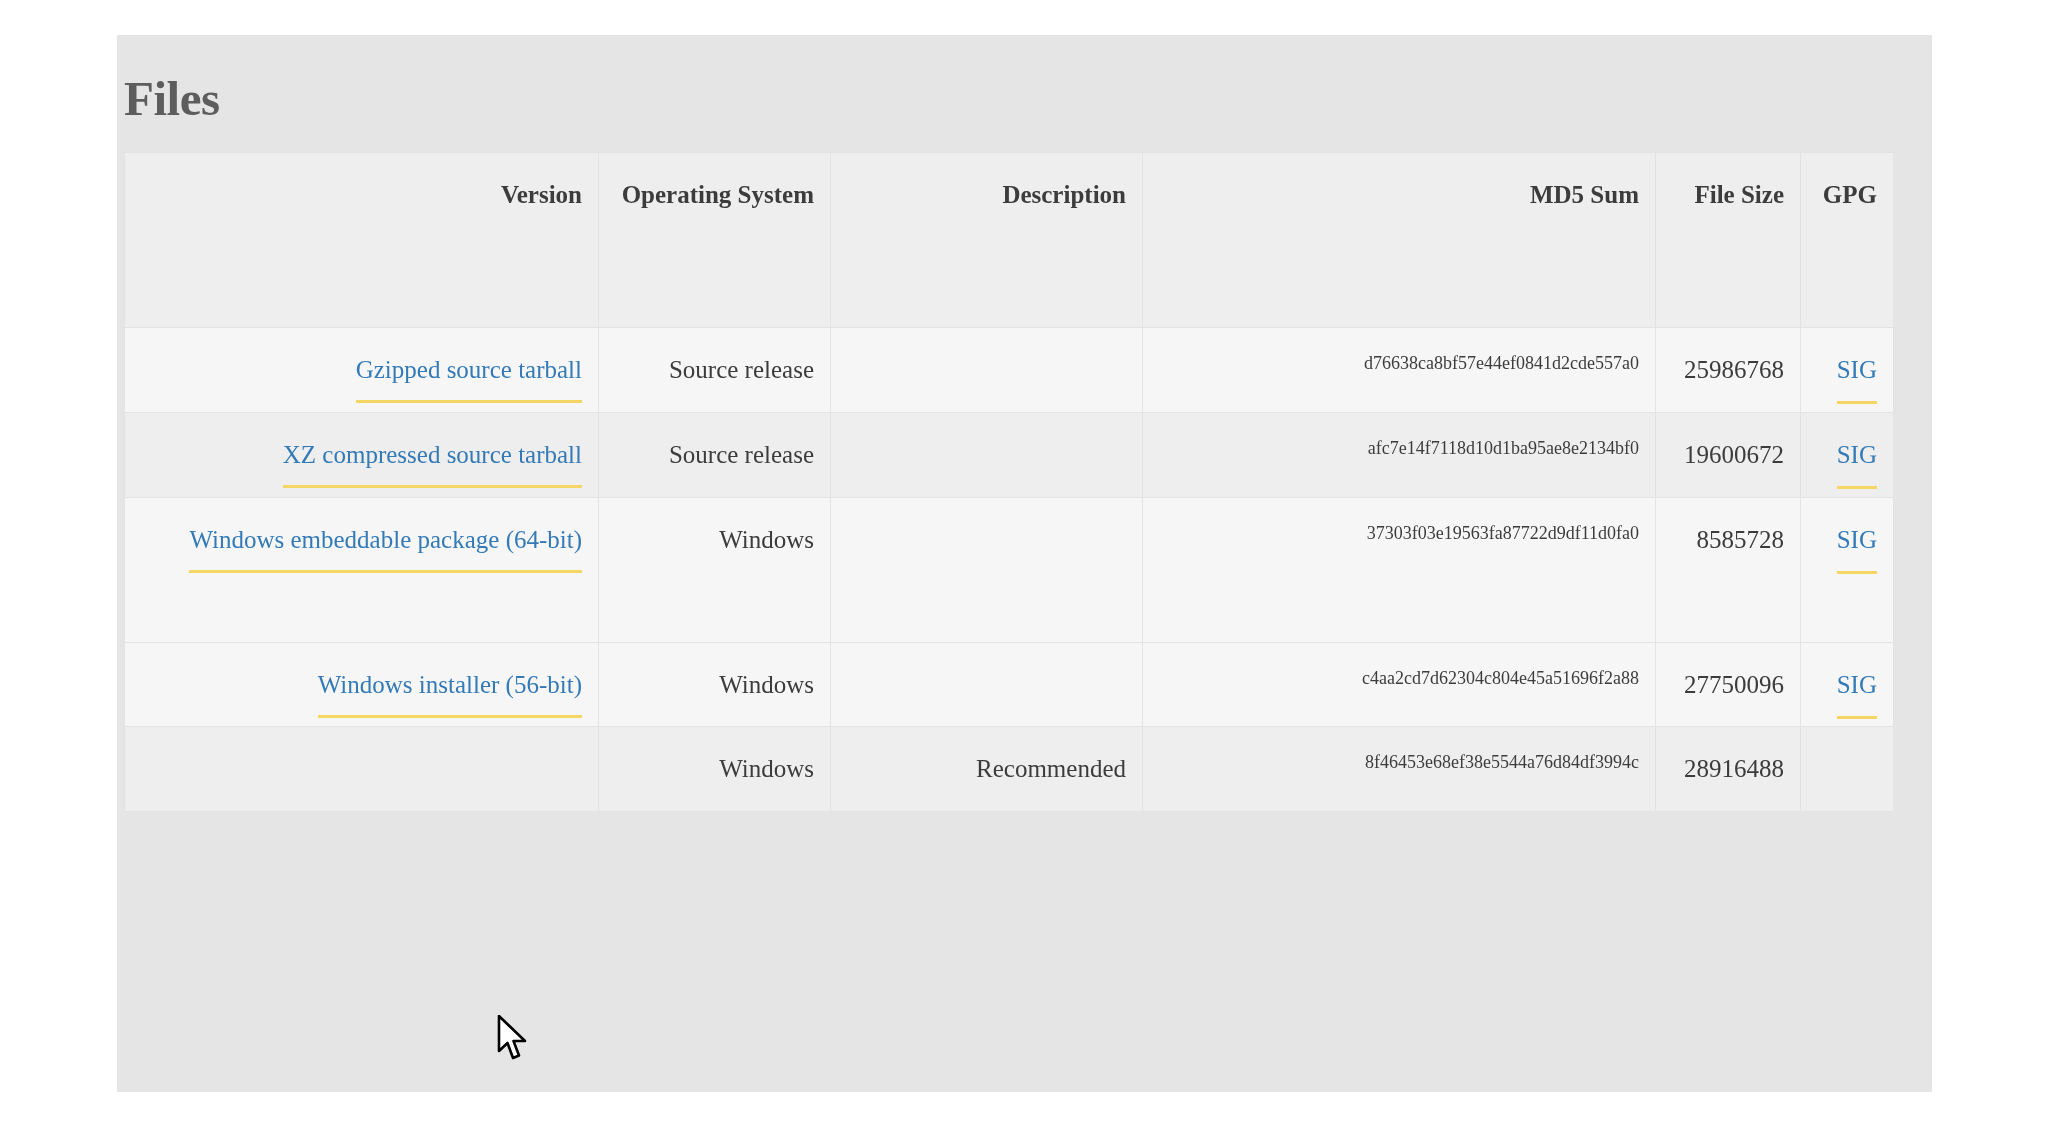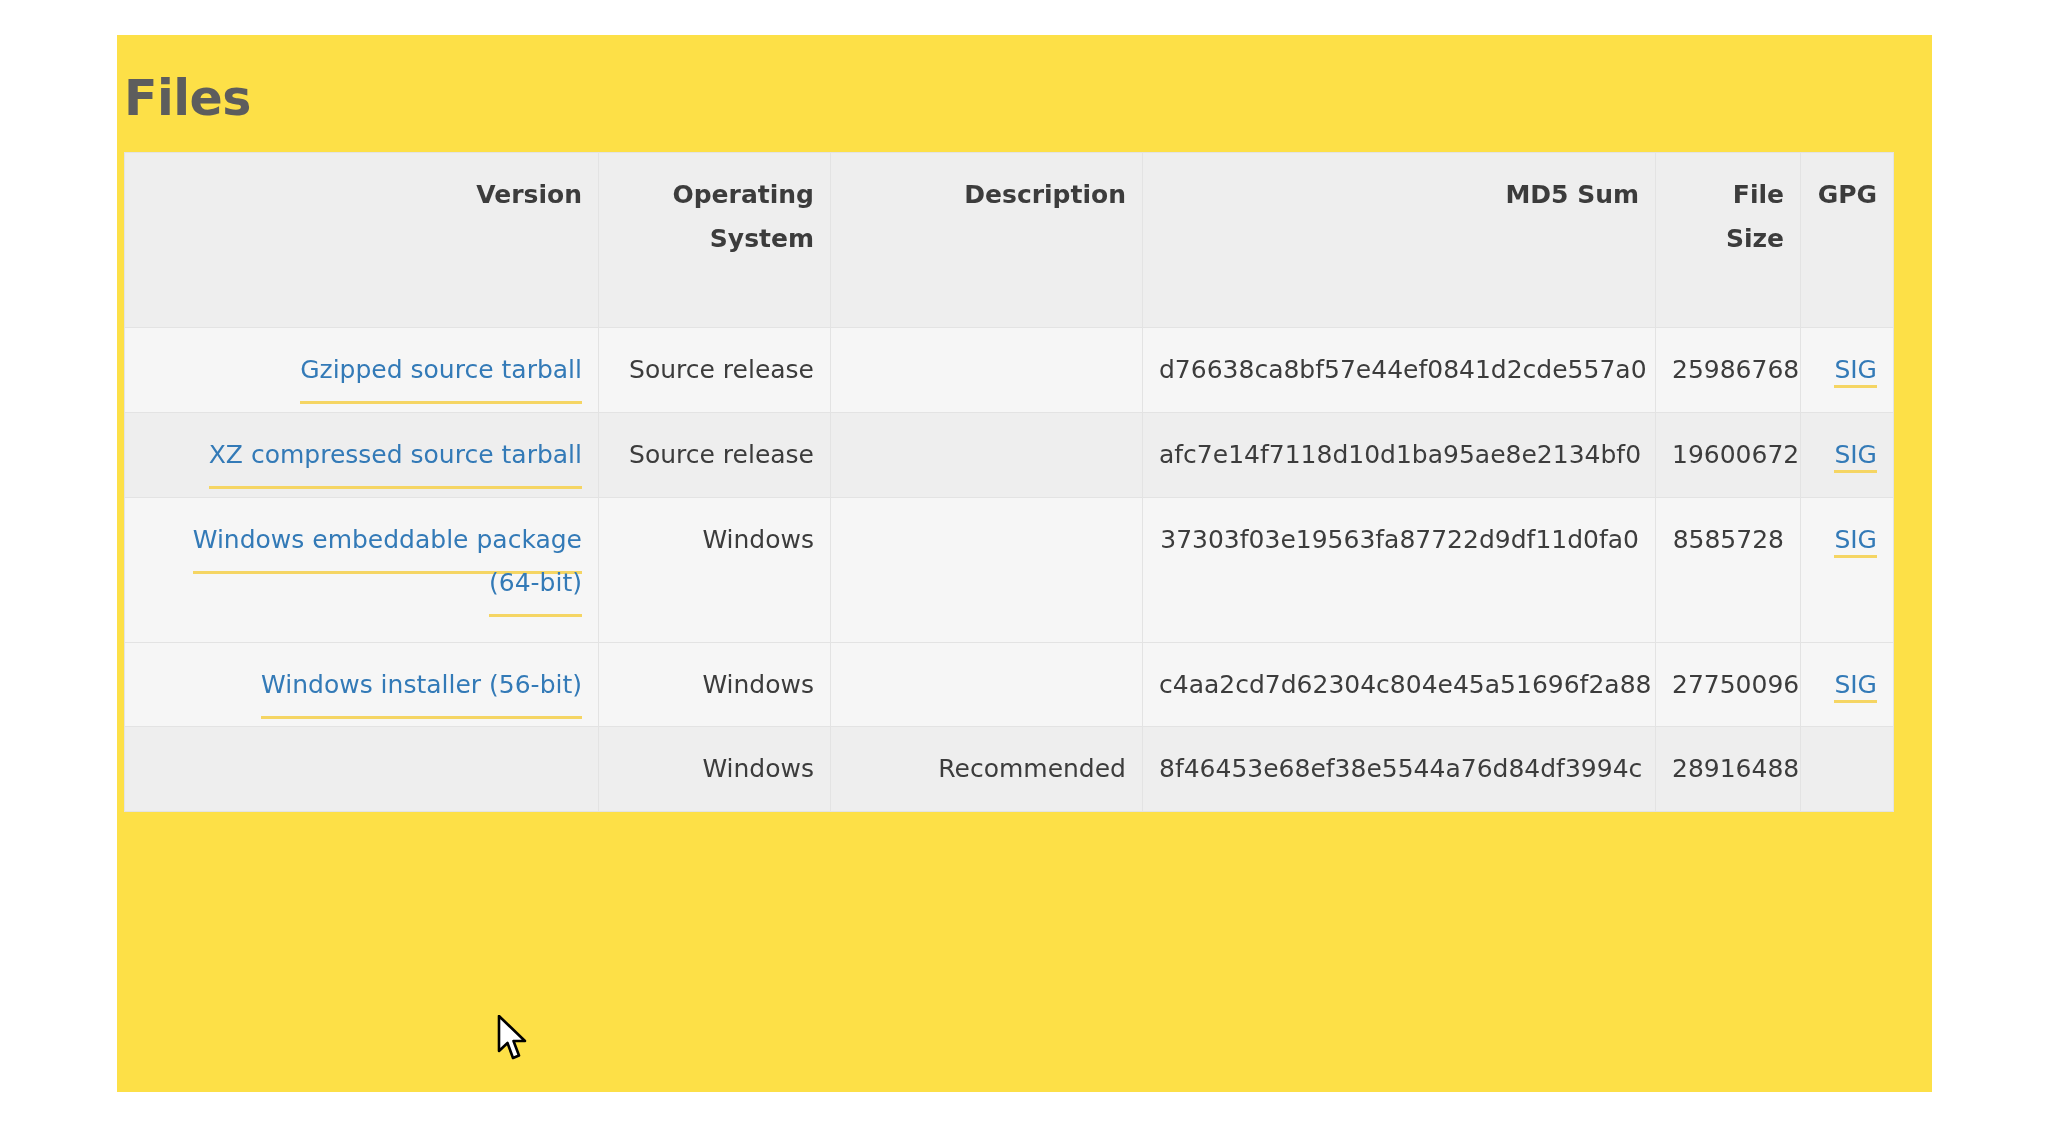--- a/index.html
+++ b/index.html
@@ -21,21 +21,22 @@
     background: #ffffff;
   }
 
   
   .panel {
     position: absolute;
     left: 117px;
     top: 35px;
     width: 1815px;
     height: 1057px;
-    background: #fde047;
+    background: #e5e5e5;
+    font-family: Liberation Serif, serif;
   }
 
   .page-title {
     margin: 0;
     padding: 37px 0 0 7px;
     font-size: 49px;
     font-weight: bold;
     color: #5d5d5d;
     letter-spacing: -0.5px;
     line-height: 1.1;
@@ -94,26 +95,26 @@
     color: #337ab7;
     text-decoration: none;
     border-bottom: 3px solid #f5d563;
     padding-bottom: 17px;
     cursor: pointer;
   }
   a.sig {
     color: #337ab7;
     text-decoration: none;
     border-bottom: 3px solid #f5d563;
-    padding-bottom: 1px;
+    padding-bottom: 18px;
     cursor: pointer;
   }
 
   .numcell { white-space: nowrap; }
-  .md5cell { white-space: nowrap; font-size: 25px; }
+  .md5cell { white-space: nowrap; font-size: 18px; }
 
   
   .cursor {
     position: absolute;
     left: 497px;
     top: 1015px;
     width: 34px;
     height: 48px;
     pointer-events: none;
     z-index: 50;

